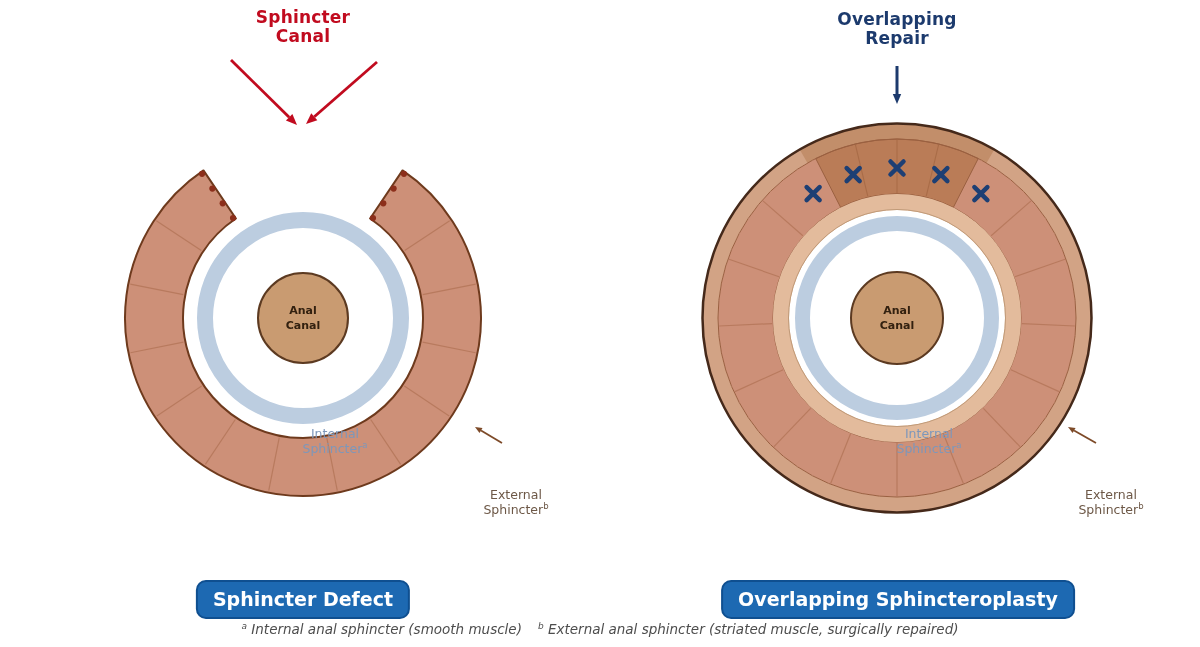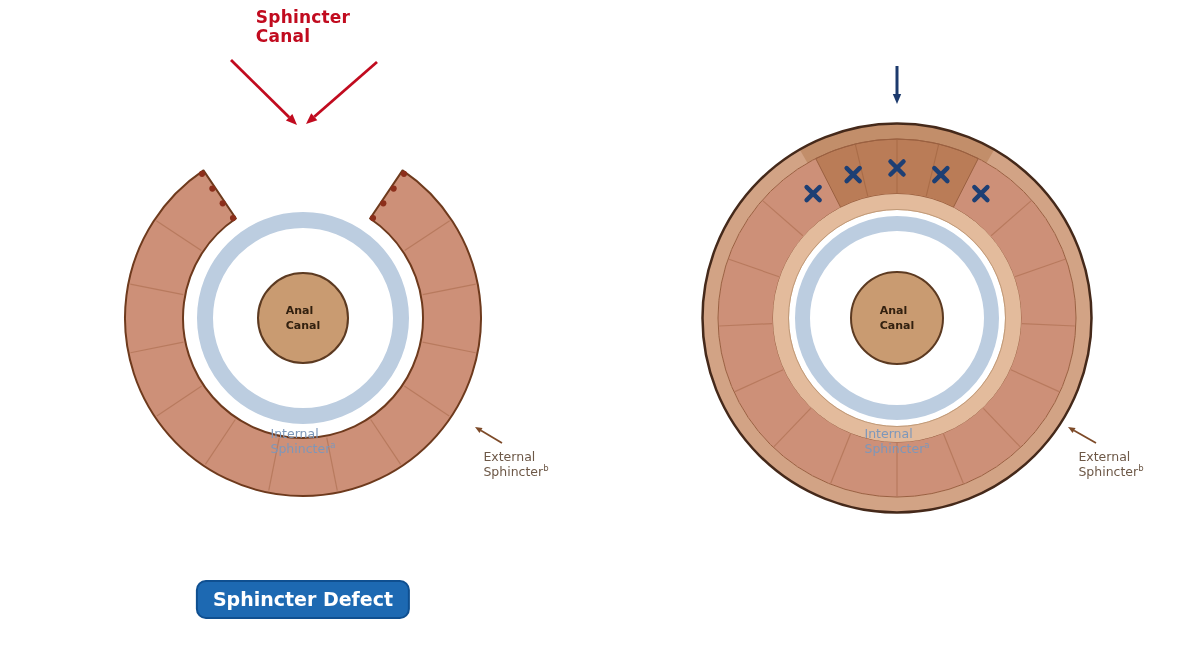--- a/index.html
+++ b/index.html
@@ -1,29 +1,29 @@
 <!DOCTYPE html>
 <html style="--background: #ffffff; --defect_red: #c10b1f; --repair_navy: #1c3a6d; --ring_fill: #cd9078; --ring_stroke: #6e3a1d; --segment_line: #b87a5e; --wedge_fill: #ba7c57; --wedge_line: #a96c48; --outer_band: #d2a385; --outer_band_dark: #c28e6a; --outer_outline: #45291a; --band_line: #9a6040; --peach_ring: #e3bb9c; --peach_line: #c09a78; --internal_ring_blue: #bccde0; --canal_fill: #c99b71; --canal_stroke: #5c3a21; --canal_text: #32200f; --internal_label: #7d97ba; --external_label: #6d5847; --external_arrow: #7d4a28; --defect_dot: #8c2f1b; --suture_x: #1d3f74; --button_fill: #1d69b2; --button_border: #0f4f90; --button_text: #ffffff; --footnote_text: #4d4d4d;"><head>
 <meta charset="utf-8">
 <style>
   html,body{margin:0;padding:0;background:#fff;}
   body{font-family:"DejaVu Sans","Liberation Sans",sans-serif;}
   .canvas{position:relative;width:1200px;height:647px;background:#fff;overflow:hidden;}
   #diagram-svg{position:absolute;left:0;top:0;}
-  .abs{position:absolute;transform:translateX(-50%);}
+  .abs{position:absolute;transform:translateX(-50%);text-align:center;}
   .annotation{font-weight:bold;font-size:17px;line-height:18.5px;letter-spacing:.2px;}
   .ann-left{left:303px;top:8px;color:var(--defect_red);}
   .ann-right{left:897px;top:10px;color:var(--repair_navy);}
   .canal-label{font-size:11px;font-weight:bold;line-height:15px;color:var(--canal_text);}
   .canal-left{left:303px;top:303px;}
   .canal-right{left:897px;top:303px;}
-  .int-label{font-size:12.5px;line-height:14.5px;color:var(--internal_label);}
+  .int-label{font-size:12.5px;line-height:14.5px;color:var(--internal_label);margin-left:32px;}
   .int-left{left:303px;top:427px;}
   .int-right{left:897px;top:427px;}
-  .ext-label{font-size:12.5px;line-height:14.5px;color:var(--external_label);}
+  .ext-label{font-size:12.5px;line-height:14.5px;color:var(--external_label);margin-top:38px;}
   .ext-left{left:516px;top:450px;}
   .ext-right{left:1111px;top:450px;}
   .btn{position:absolute;transform:translateX(-50%);background:var(--button_fill);
        border:2px solid var(--button_border);border-radius:10px;color:var(--button_text);
        font-weight:bold;font-size:19px;line-height:23px;padding:6px 15px;white-space:nowrap;cursor:pointer;}
   .btn-left{left:303px;top:580px;}
   .btn-right{left:898px;top:580px;}
   .footnote{left:600px;top:621px;font-style:italic;font-size:13.5px;color:var(--footnote_text);white-space:nowrap;}
   .footnote sup{font-size:9px;line-height:0;}
   .int-label sup,.ext-label sup{font-size:8.5px;line-height:0;}
@@ -119,20 +119,24 @@
         <line x1="1096" y1="443" x2="1074.0777019948712" y2="430.4729725684978" stroke="#7d4a28" stroke-width="1.8"></line>
         <polygon points="1068,427 1075.5363504736404,427.9203377306519 1072.619053516102,433.02560740634374" fill="#7d4a28"></polygon>
       </g>
     </svg>
 
   <div class="abs annotation ann-left">
     <div>Sphincter</div>
     <div>Canal</div>
   </div>
 
+  <div class="abs annotation ann-right">
+    <div>Overlapping</div>
+    <div>Repair</div>
+  </div>
 
   <div class="abs canal-label canal-left">
     <div>Anal</div>
     <div>Canal</div>
   </div>
   <div class="abs canal-label canal-right">
     <div>Anal</div>
     <div>Canal</div>
   </div>
 
@@ -148,15 +152,19 @@
   <div class="abs ext-label ext-left">
     <div>External</div>
     <div><span>Sphincter</span><sup>b</sup></div>
   </div>
   <div class="abs ext-label ext-right">
     <div>External</div>
     <div><span>Sphincter</span><sup>b</sup></div>
   </div>
 
   <div class="btn btn-left">Sphincter Defect</div>
+  <div class="btn btn-right">Overlapping Sphincteroplasty</div>
 
+  <div class="abs footnote">
+    <span class="part-a"><sup>a</sup> <span>Internal anal sphincter (smooth muscle)</span></span><span class="part-b"><sup>b</sup> <span>External anal sphincter (striated muscle, surgically repaired)</span></span>
+  </div>
 
 </div>
 
 </body></html>

